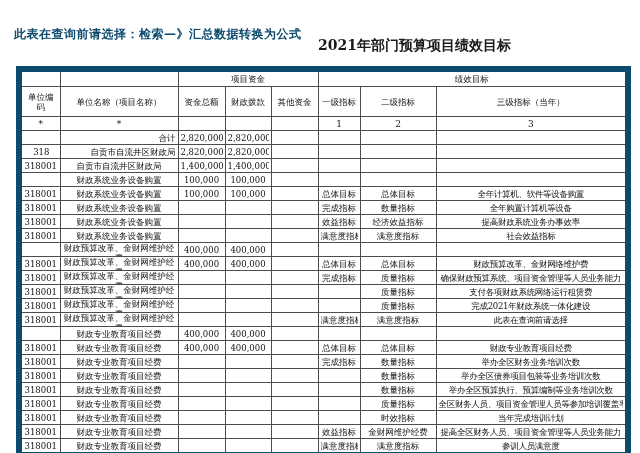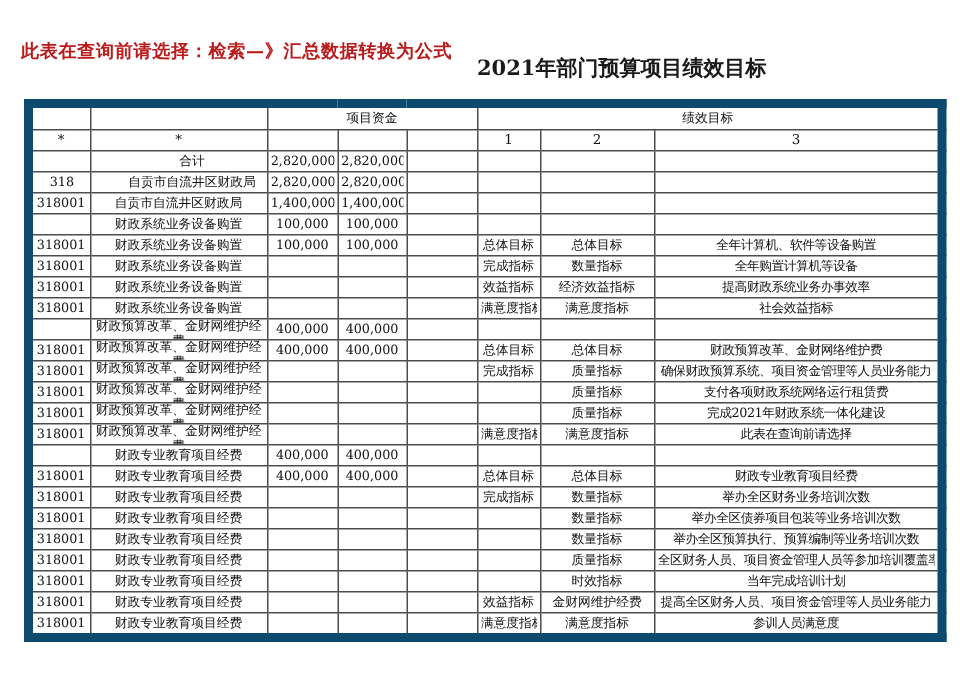--- a/index.html
+++ b/index.html
@@ -2,21 +2,21 @@
 <html><head>
 <meta charset="utf-8">
 <style>
   html,body{margin:0;padding:0;}
   body{
     width:640px;height:453px;background:#ffffff;position:relative;overflow:hidden;
     font-family:"DejaVu Serif","Liberation Serif",serif;color:#111;
   }
   .notice{
     position:absolute;left:14px;top:26px;
-    font-size:12px;font-weight:bold;color:#b91c1c;letter-spacing:0.5px;white-space:nowrap;
+    font-size:12px;font-weight:bold;color:#0c4a6e;letter-spacing:0.5px;white-space:nowrap;
   }
   .title{
     position:absolute;left:318px;top:37px;
     font-size:14px;font-weight:bold;color:#1a1a1a;white-space:nowrap;
   }
   table.sheet{
     position:absolute;left:16px;top:66px;
     border-collapse:collapse;table-layout:fixed;width:609px;
     border:6px solid #0c4a6e;
   }
@@ -36,21 +36,21 @@
   tr.crit td{height:13px;font-size:9px;}
   
   td.cb-t{border-top:2px solid #161616;}
   td.cb-b{border-bottom:2px solid #161616;}
   td.cb-l{border-left:2px solid #161616;}
   td.cb-r{border-right:2px solid #161616;}
   
   td.code{font-size:8.5px;}
   td.code.left{text-align:center;padding-left:3px;}
   td.name{font-size:9px;}
-  td.name.left{text-align:center;padding-left:20px;}
+  td.name.left{text-align:right;padding-left:20px;}
   td.name .cw{white-space:normal;word-break:break-all;}
   td.amt{text-align:right;padding-right:3px;font-size:8.5px;white-space:nowrap;}
   td.ind{text-align:left;padding-left:2px;font-size:8px;white-space:nowrap;}
   td.l3{font-size:8px;letter-spacing:-0.3px;}
 </style>
 </head>
 <body>
 
 <div class="notice">此表在查询前请选择：检索—》汇总数据转换为公式</div>
 <div class="title">2021年部门预算项目绩效目标</div>
@@ -66,20 +66,30 @@
       <col style="width:76px">
       <col style="width:192px">
   </colgroup>
   <thead>
     <tr class="ghead">
       <td></td>
       <td></td>
       <td colspan="3">项目资金</td>
       <td colspan="3">绩效目标</td>
     </tr>
+    <tr class="chead">
+      <td>单位编码</td>
+      <td>单位名称（项目名称）</td>
+      <td>资金总额</td>
+      <td>财政拨款</td>
+      <td>其他资金</td>
+      <td>一级指标</td>
+      <td>二级指标</td>
+      <td>三级指标（当年）</td>
+    </tr>
     <tr class="crit">
       <td class="cb-t cb-b cb-l">*</td>
       <td class="cb-t cb-b cb-r">*</td>
       <td></td>
       <td></td>
       <td></td>
       <td class="cb-t cb-b cb-l">1</td>
       <td class="cb-t cb-b">2</td>
       <td class="cb-t cb-b cb-r">3</td>
     </tr>

